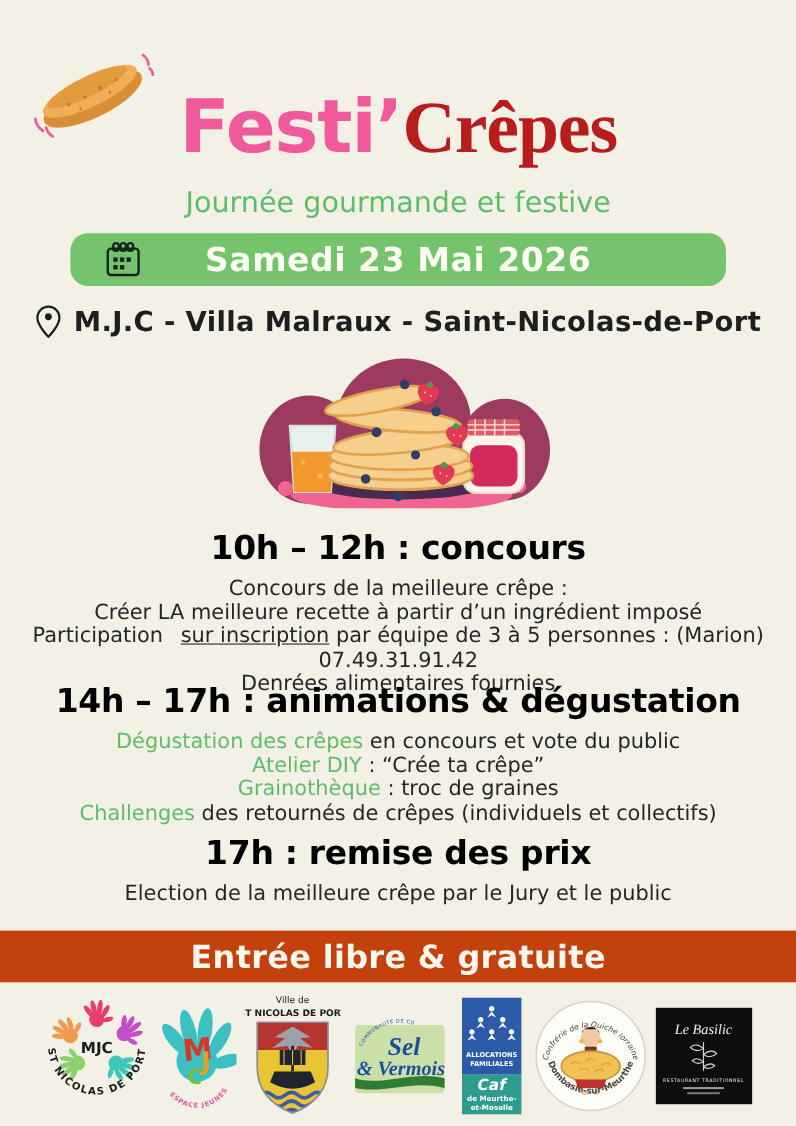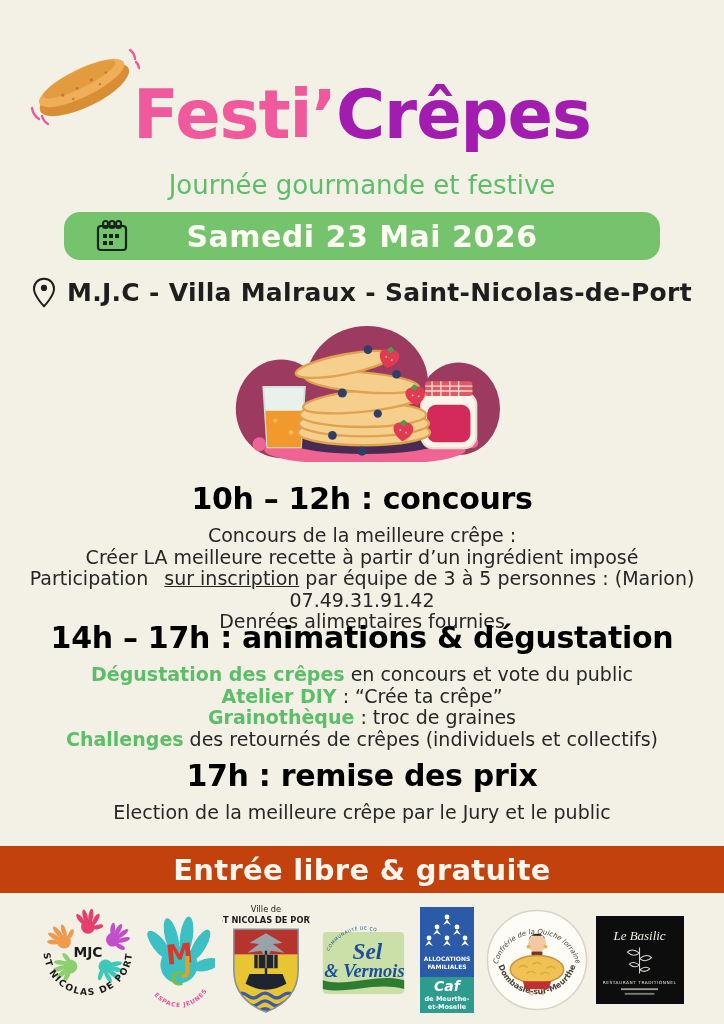--- a/index.html
+++ b/index.html
@@ -7,41 +7,41 @@
     position:relative; width:724px; height:1024px;
     background:#F3F0E5; overflow:hidden;
     font-family:"DejaVu Sans","Liberation Sans",sans-serif;
   }
   
   .pancake-art{position:absolute; top:38px; left:22px; width:122px; height:96px;}
   
   .title{position:absolute; top:82px; left:0; width:100%; text-align:center;
     font-size:67px; font-weight:800; letter-spacing:-1px; line-height:1;}
   .title .p1{color:#F0599C;}
-  .title .p2{color:#a21caf;}
+  .title .p2{color:#b91c1c;font-family:Liberation Serif, serif;}
   .subtitle{position:absolute; top:170px; left:0; width:100%; text-align:center;
     font-size:26px; font-weight:400; color:#5CBE68;}
   
   .date-pill{position:absolute; top:212px; left:64px; width:596px; height:48px;
     background:#76C36D; border-radius:16px; display:flex; align-items:center; justify-content:center;}
   .date-pill .cal{position:absolute; left:30px; top:6px; width:36px; height:36px;}
   .date-text{color:#FDFDF4; font-size:30px; font-weight:700; letter-spacing:.5px;}
   
   .location{position:absolute; top:277px; left:0; width:100%;
     display:flex; align-items:center; justify-content:center; gap:11px;}
   .location .pin{width:24px; height:31px;}
   .location-text{font-size:25px; font-weight:600; color:#1E1E1E; letter-spacing:.3px;}
   
   .illu{position:absolute; top:322px; left:50%; transform:translateX(-50%);
     width:336px; height:140px;}
   
   .section{position:absolute; left:0; width:100%; text-align:center; color:#262626;}
   .section h2{margin:0 0 9px 0; font-size:30px; font-weight:800; color:#000000; letter-spacing:-.3px;}
   .section .line{margin:0; font-size:19px; line-height:21.5px; font-weight:500;}
-  .lead{color:#5CBE68; font-weight:700;}
+  .lead{color:#5CBE68; font-weight:400;}
   .u{text-decoration:underline;margin-left:10px;}
   .sec-concours{top:481px;}
   .sec-anim{top:620px;}
   .sec-remise{top:758px;}
   
   .banner{position:absolute; top:846px; left:0; width:100%; height:47px;
     background:#c2410c; display:flex; align-items:center; justify-content:center;}
   .banner-text{color:#FBF7EE; font-size:29px; font-weight:700; letter-spacing:.3px;}
   
   .logos{position:absolute; top:901px; left:0; width:100%; height:118px;

